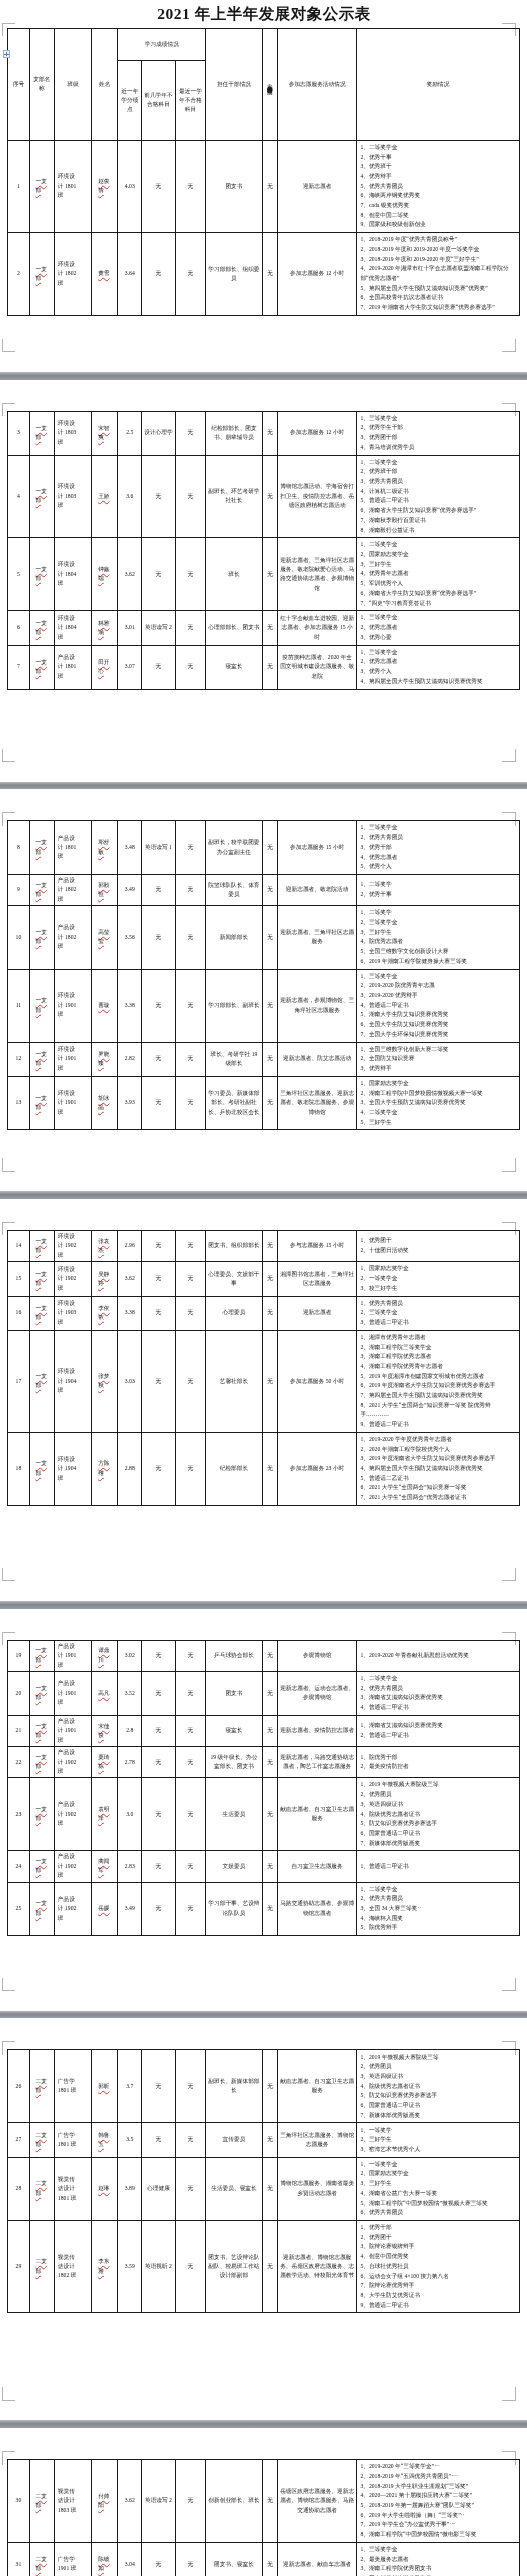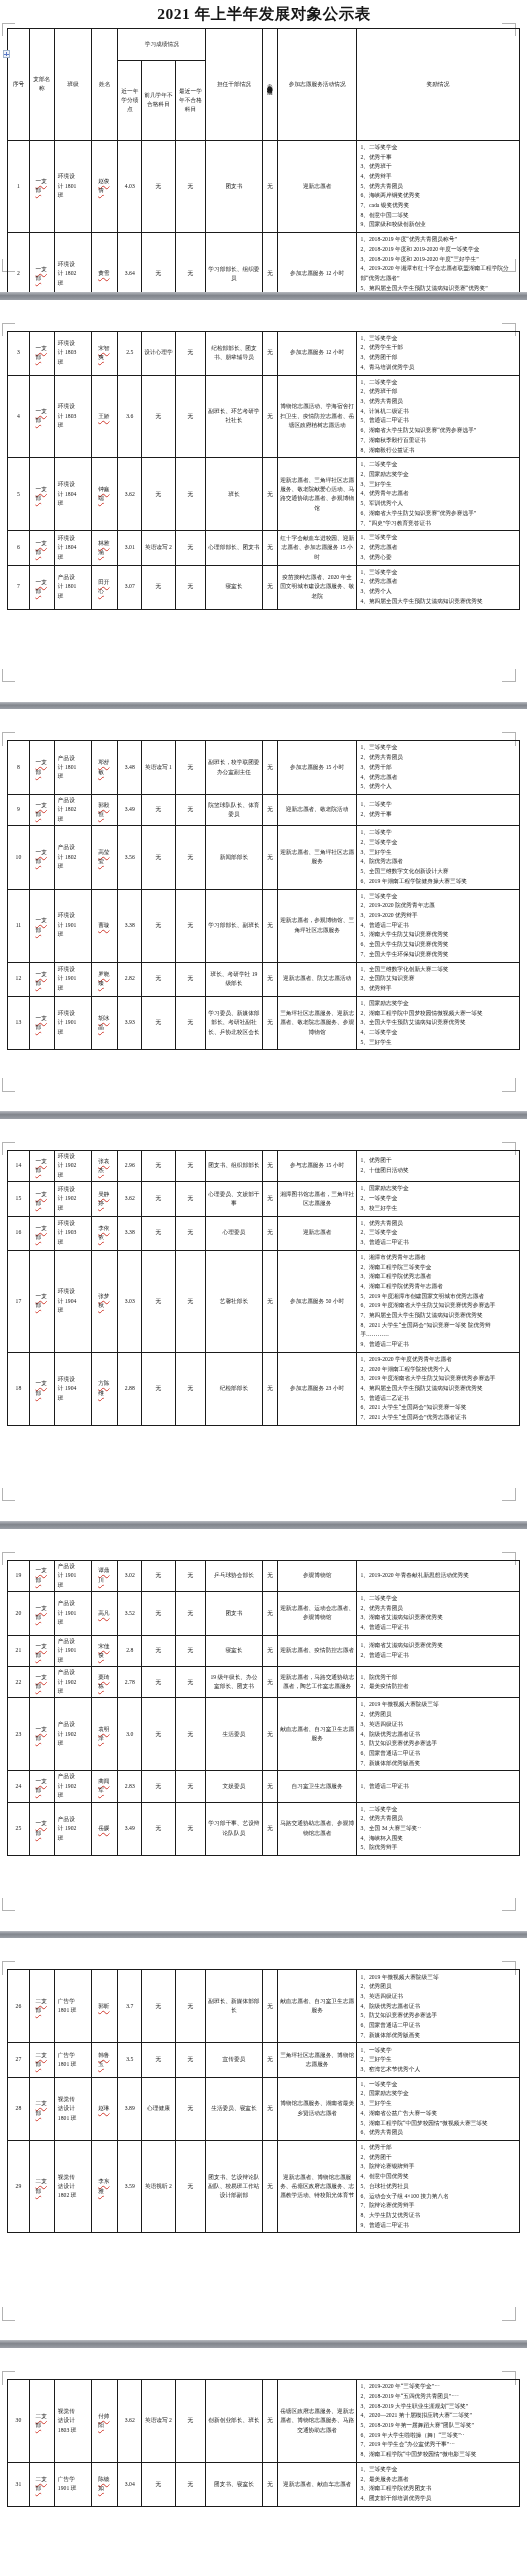--- a/index.html
+++ b/index.html
@@ -3,21 +3,21 @@
 <meta charset="utf-8">
 <style>
   html,body{margin:0;padding:0;}
   body{
     width:528px;height:3394px;overflow:hidden;
     background:#878b92;
     font-family:"Liberation Serif","DejaVu Serif",serif;
     color:#161616;
   }
   .page{position:relative;width:528px;background:#ffffff;overflow:hidden;}
-  .page-first{height:292px;}
+  .page-first{height:372px;}
   .page-mid{height:402px;}
   .page-gap{height:7.7px;background:linear-gradient(180deg,#b7bac0 0%,#81858c 45%,#9b9fa6 100%);}
   .page-body{position:relative;}
   .pb-first{padding-top:4.1px;}
   .pb-mid{padding-top:31px;}
   .corner{position:absolute;width:12.4px;height:12.4px;}
   .corner.tl{left:2.1px;top:23px;border-left:0.5px solid #b3b3b3;border-top:0.5px solid #b3b3b3;}
   .corner.tr{right:12.4px;top:23px;border-right:0.5px solid #b3b3b3;border-top:0.5px solid #b3b3b3;}
   .corner.bl{left:2.1px;bottom:19.6px;border-left:0.5px solid #b3b3b3;border-bottom:0.5px solid #b3b3b3;}
   .corner.br{right:12.4px;bottom:19.6px;border-right:0.5px solid #b3b3b3;border-bottom:0.5px solid #b3b3b3;}

